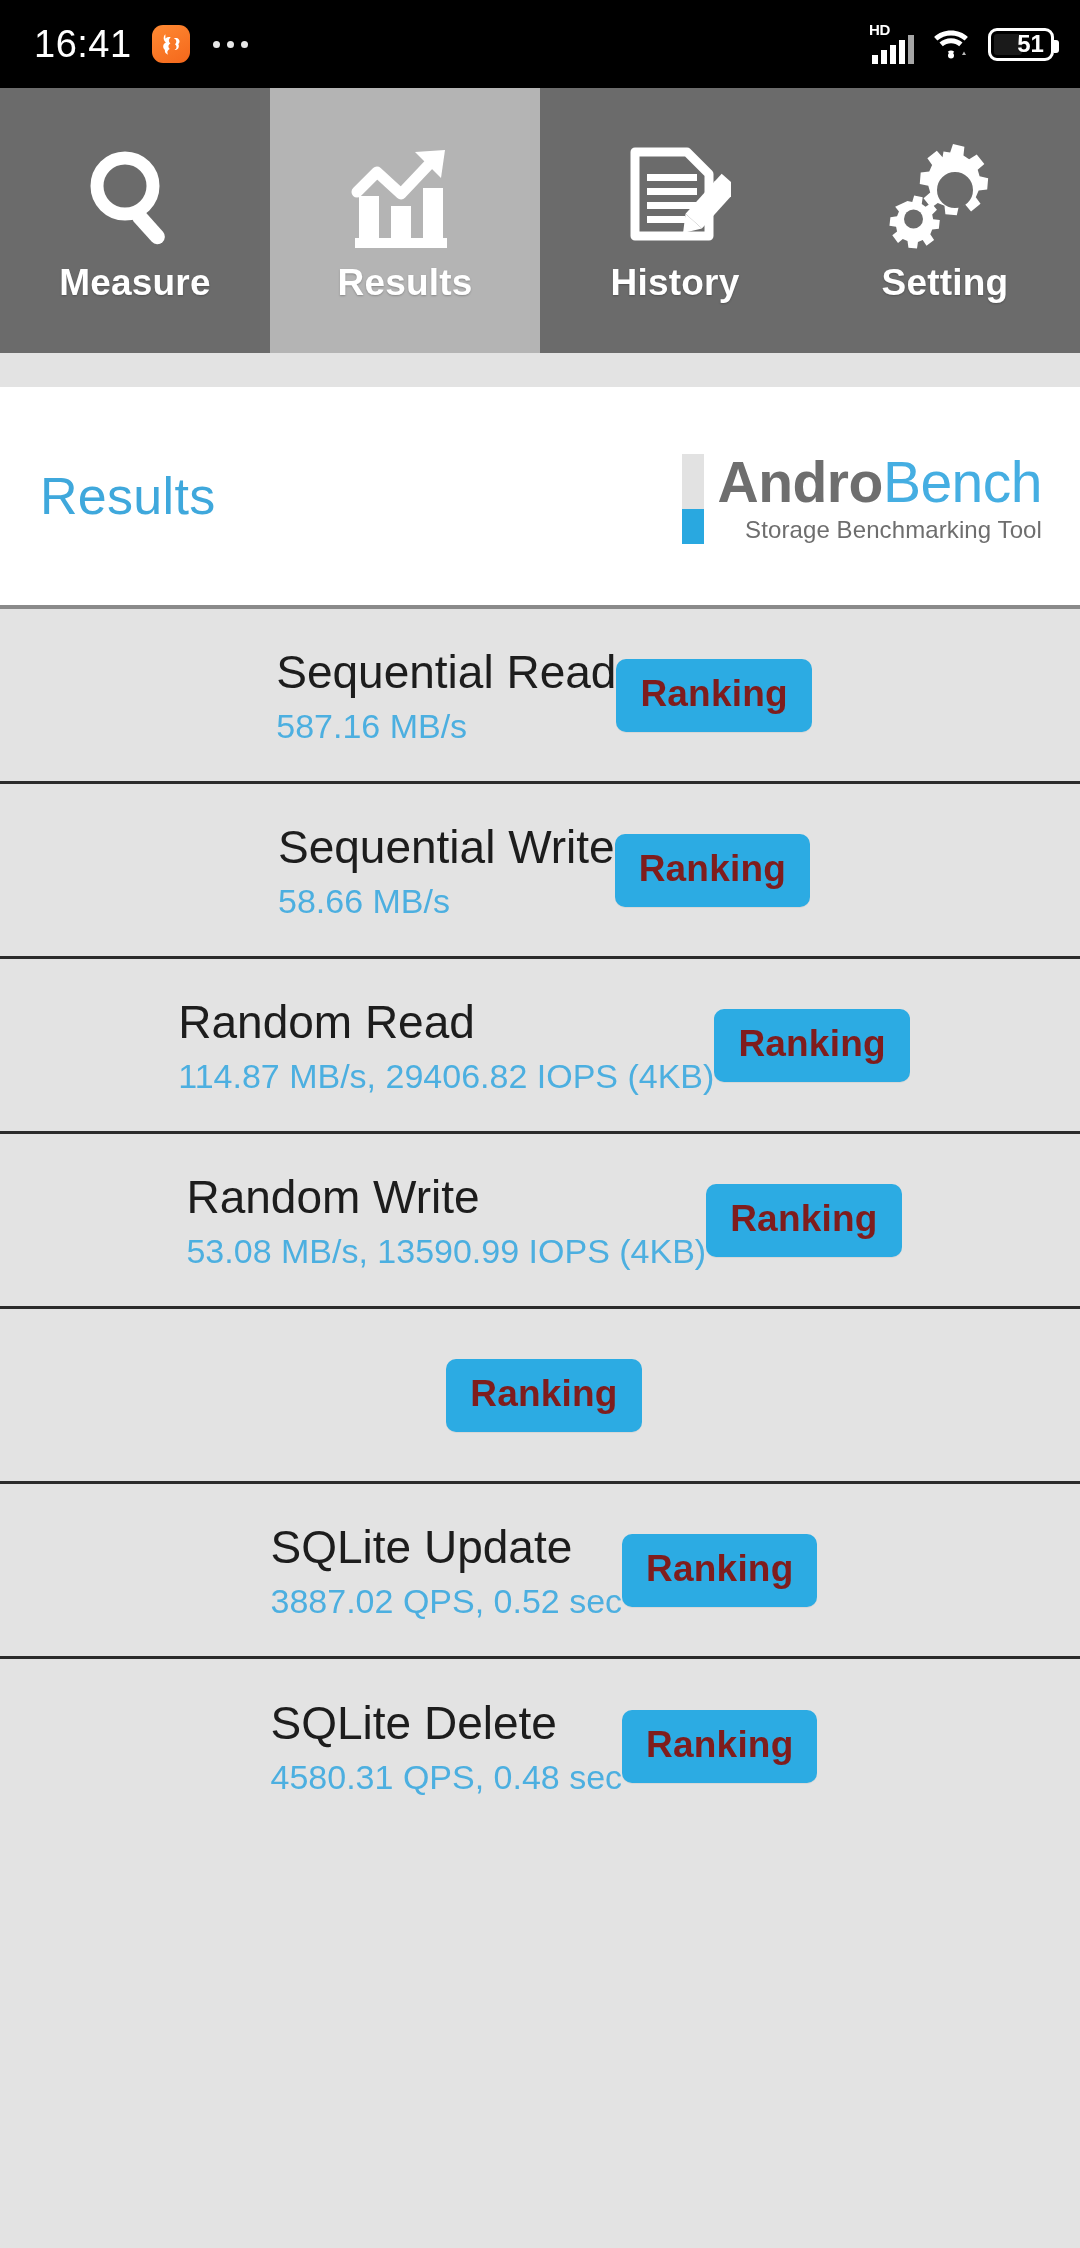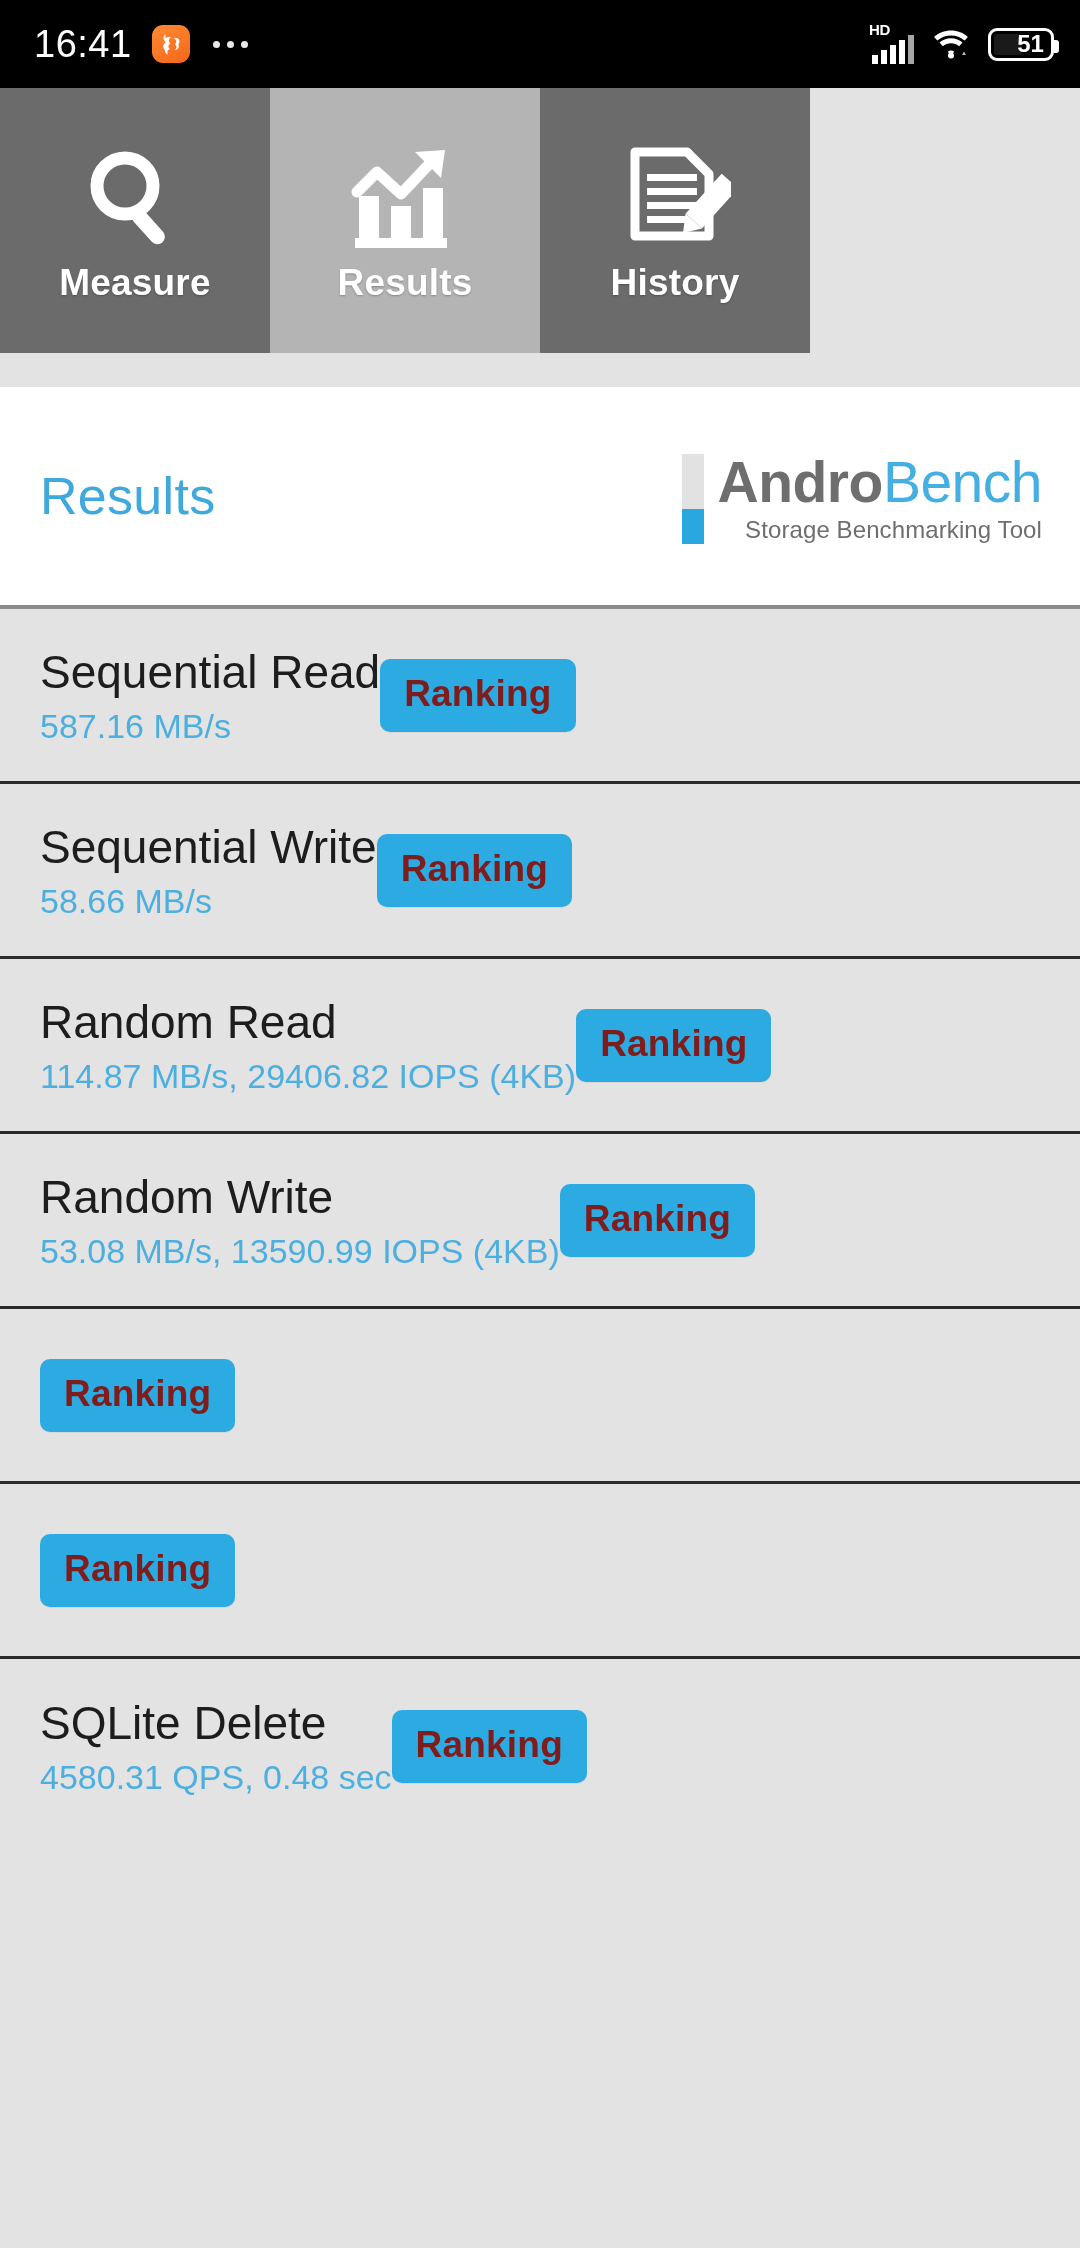--- a/index.html
+++ b/index.html
@@ -85,21 +85,21 @@
   .logo-text{ display:flex; flex-direction:column; align-items:flex-end; }
   .logo-main{ font-size:57px; line-height:1.0; letter-spacing:-.5px; }
   .logo-main .andro{ color:#6E6E6E; font-weight:700; }
   .logo-main .bench{ color:#45AEE2; font-weight:400; }
   .logo-sub{ color:#6E6E6E; font-size:24px; margin-top:5px; letter-spacing:.1px; }
 
   
   .list{ width:1080px; background:#E3E3E3; }
   .row{
     height:175px; width:1080px; background:#E3E3E3;
-    display:flex; align-items:center; justify-content:flex-start;
+    display:flex; align-items:center; justify-content:center;
     padding:0 32px 0 40px;
     border-bottom:3px solid #2B2B2B;
     position:relative;
   }
   .row:last-child{ border-bottom:none; }
   .row-texts{ display:flex; flex-direction:column; gap:8px; }
   .row-title{ color:#1d1d1d; font-size:46px; font-weight:400; letter-spacing:0; }
   .row-value{ color:#4CAFE0; font-size:34px; font-weight:400; letter-spacing:0;}
   .rank-btn{
     background:#2CABE3; color:#7f1d1d; border:none; border-radius:10px;
@@ -195,20 +195,36 @@
           <g transform="rotate(42 78 72)">
             <rect x="68" y="34" width="22" height="44" fill="#fff"></rect>
             <rect x="68" y="24" width="22" height="12" fill="#fff"></rect>
             <path d="M68 78 h22 l-11 16 z" fill="#fff"></path>
           </g>
         </svg>
       </span>
       <span class="tlabel">History</span>
     </div>
 
+    <div class="tab">
+      <span class="ticon">
+        <svg width="112" height="108" viewBox="0 0 112 108">
+          <g fill="#fff">
+            <path d="M70 8 l7 1 3-9 12 3-1 9 6 4 8-5 8 10-7 6 2 7 9 2-1 12-9 1-3 7 5 7-10 8-6-7-7 2-2 9-12-1-1-9-7-3-7 5-8-10 7-6-2-7-9-2 1-12 9-1 3-7-5-7 10-8 6 7z" transform="translate(-12,0) scale(.95)"></path>
+          </g>
+          <circle cx="66" cy="46" r="17" fill="#6B6B6B"></circle>
+          <circle cx="66" cy="46" r="17" fill="none" stroke="#6B6B6B" stroke-width="2"></circle>
+          <g fill="#fff">
+            <path d="M30 58 l5 1 2-7 9 2-1 7 4 3 6-4 6 7-5 5 1 5 7 1-1 9-7 1-2 5 4 6-8 6-4-6-5 2-1 7-9-1-1-7-5-2-5 4-6-8 5-4-1-5-7-1 1-9 7-1 2-5-4-5z" transform="translate(-10,2) scale(.95)"></path>
+          </g>
+          <circle cx="24.5" cy="75" r="9.5" fill="#6B6B6B"></circle>
+        </svg>
+      </span>
+      <span class="tlabel">Setting</span>
+    </div>
   </div>
 
   <div class="header">
     <span class="page-title">Results</span>
     <div class="logo">
       <span class="logo-bar">
         <span class="seg-top"></span>
           <span class="seg-bot"></span>
       </span>
       <span class="logo-text">
@@ -252,20 +268,24 @@
         <span class="row-value">53.08 MB/s, 13590.99 IOPS (4KB)</span>
       </div>
       <button class="rank-btn">Ranking</button>
     </div>
 
     <div class="row">
       <button class="rank-btn">Ranking</button>
     </div>
 
     <div class="row">
+      <div class="row-texts">
+        <span class="row-title">SQLite Update</span>
+        <span class="row-value">3887.02 QPS, 0.52 sec</span>
+      </div>
       <button class="rank-btn">Ranking</button>
     </div>
 
     <div class="row">
       <div class="row-texts">
         <span class="row-title">SQLite Delete</span>
         <span class="row-value">4580.31 QPS, 0.48 sec</span>
       </div>
       <button class="rank-btn">Ranking</button>
     </div>

